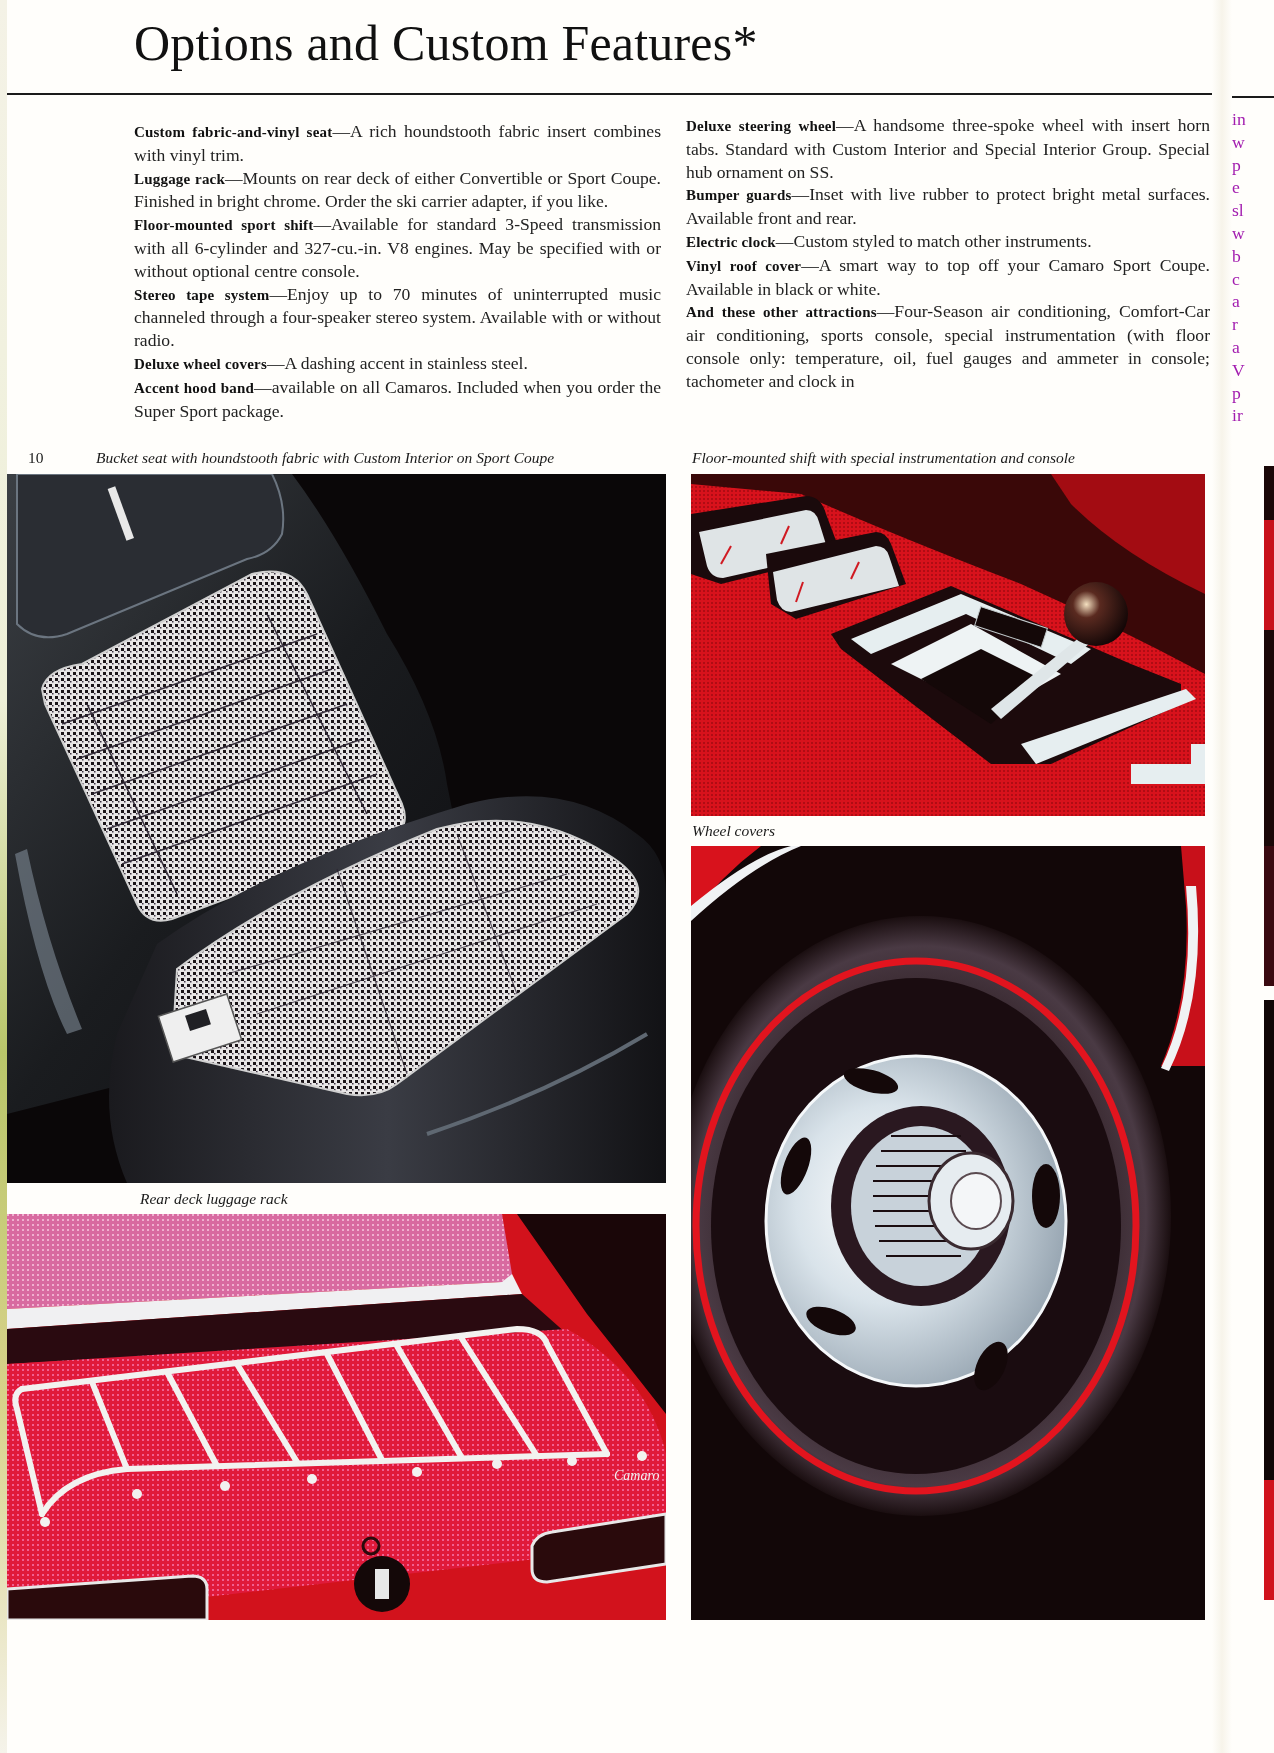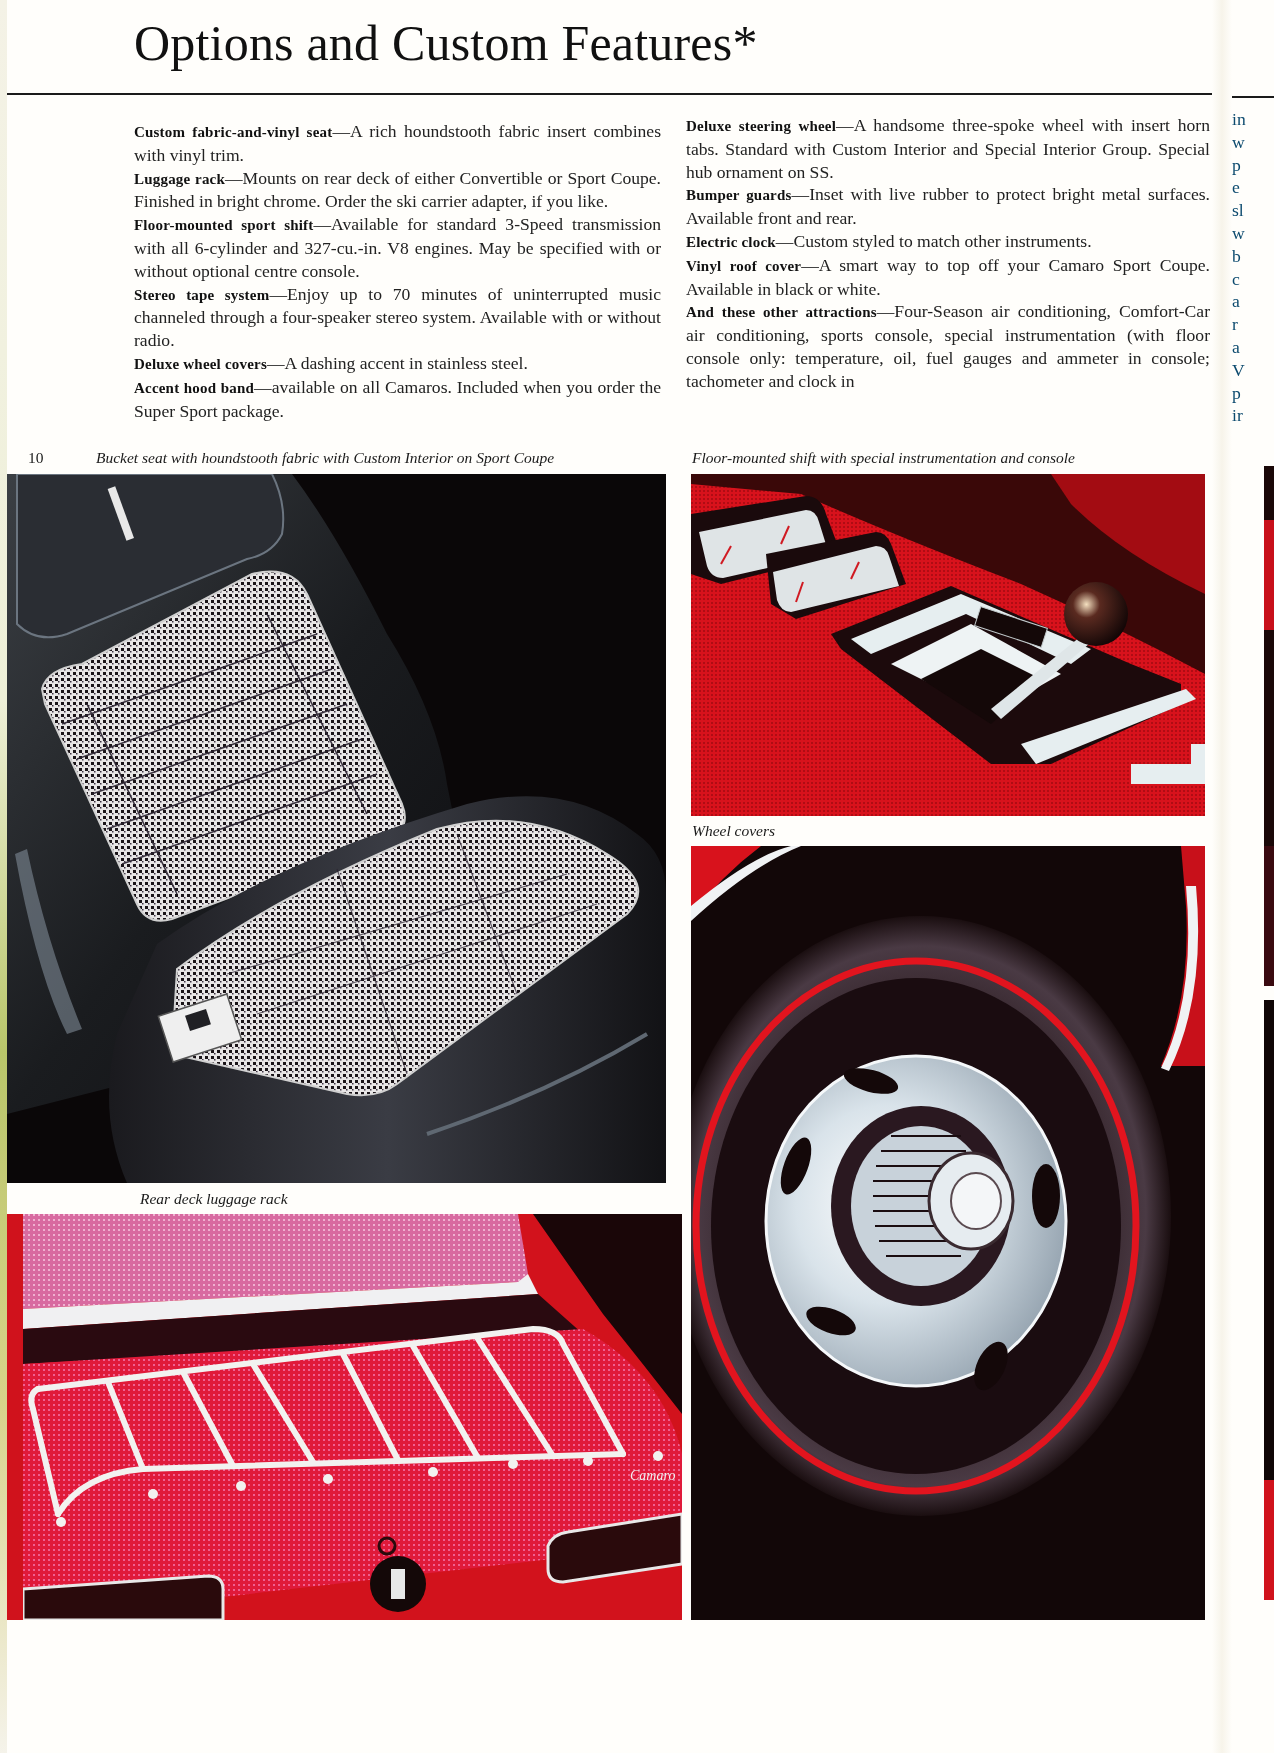--- a/index.html
+++ b/index.html
@@ -39,21 +39,21 @@
     font-family: "Liberation Serif", "DejaVu Serif", serif; font-size: 15.5px;
   }
   .photo { overflow: hidden; }
   .gutter {
     left: 1212px; top: 0; width: 20px; height: 1753px;
     background: linear-gradient(90deg, #fffefb 0%, #f7f4ea 50%, #fffefb 100%);
   }
   .ghost-letters {
     left: 1232px; top: 108px; width: 42px;
     font-family: "Liberation Serif", "DejaVu Serif", serif;
-    font-size: 17.6px; line-height: 22.8px; color: #0c4a6e;
+    font-size: 17.6px; line-height: 22.8px; color: #a21caf;
   }
   .ghost-letters div { height: 22.8px; overflow: hidden; }
 </style>
 </head>
 <body>
 
 <div class="abs left-edge"></div>
 
 <h1 class="abs title">Options and Custom Features*</h1>
 <div class="abs rule"></div>
@@ -226,21 +226,21 @@
         <line x1="182" y1="365" x2="280" y2="365"></line>
       <line x1="184" y1="380" x2="278" y2="380"></line>
         <line x1="188" y1="395" x2="275" y2="395"></line>
       <line x1="195" y1="410" x2="270" y2="410"></line>
     </g>
     <ellipse cx="280" cy="355" rx="42" ry="48" fill="#e6ecf0" stroke="#3a2a30" stroke-width="3"></ellipse>
     <ellipse cx="285" cy="355" rx="25" ry="28" fill="#f4f6f8" stroke="#5a4a50" stroke-width="2"></ellipse>
   </svg>
 </div>
 
-<div class="abs photo" style="left:7px; top:1214px; width:659px; height:406px; background:#d0121c;padding-left:16px;">
+<div class="abs photo" style="left:7px; top:1214px; width:659px; height:406px; background:#d0121c;">
   <svg width="659" height="406" viewBox="0 0 659 406">
     <defs>
       <pattern id="redgrid" width="5" height="5" patternUnits="userSpaceOnUse">
         <rect width="5" height="5" fill="#e01a3a"></rect>
           <rect width="2" height="2" fill="#f06090"></rect>
       </pattern>
       <pattern id="glass" width="5" height="5" patternUnits="userSpaceOnUse">
         <rect width="5" height="5" fill="#d86aa0"></rect>
           <rect width="2" height="2" fill="#f0b0d0"></rect>
       </pattern>

